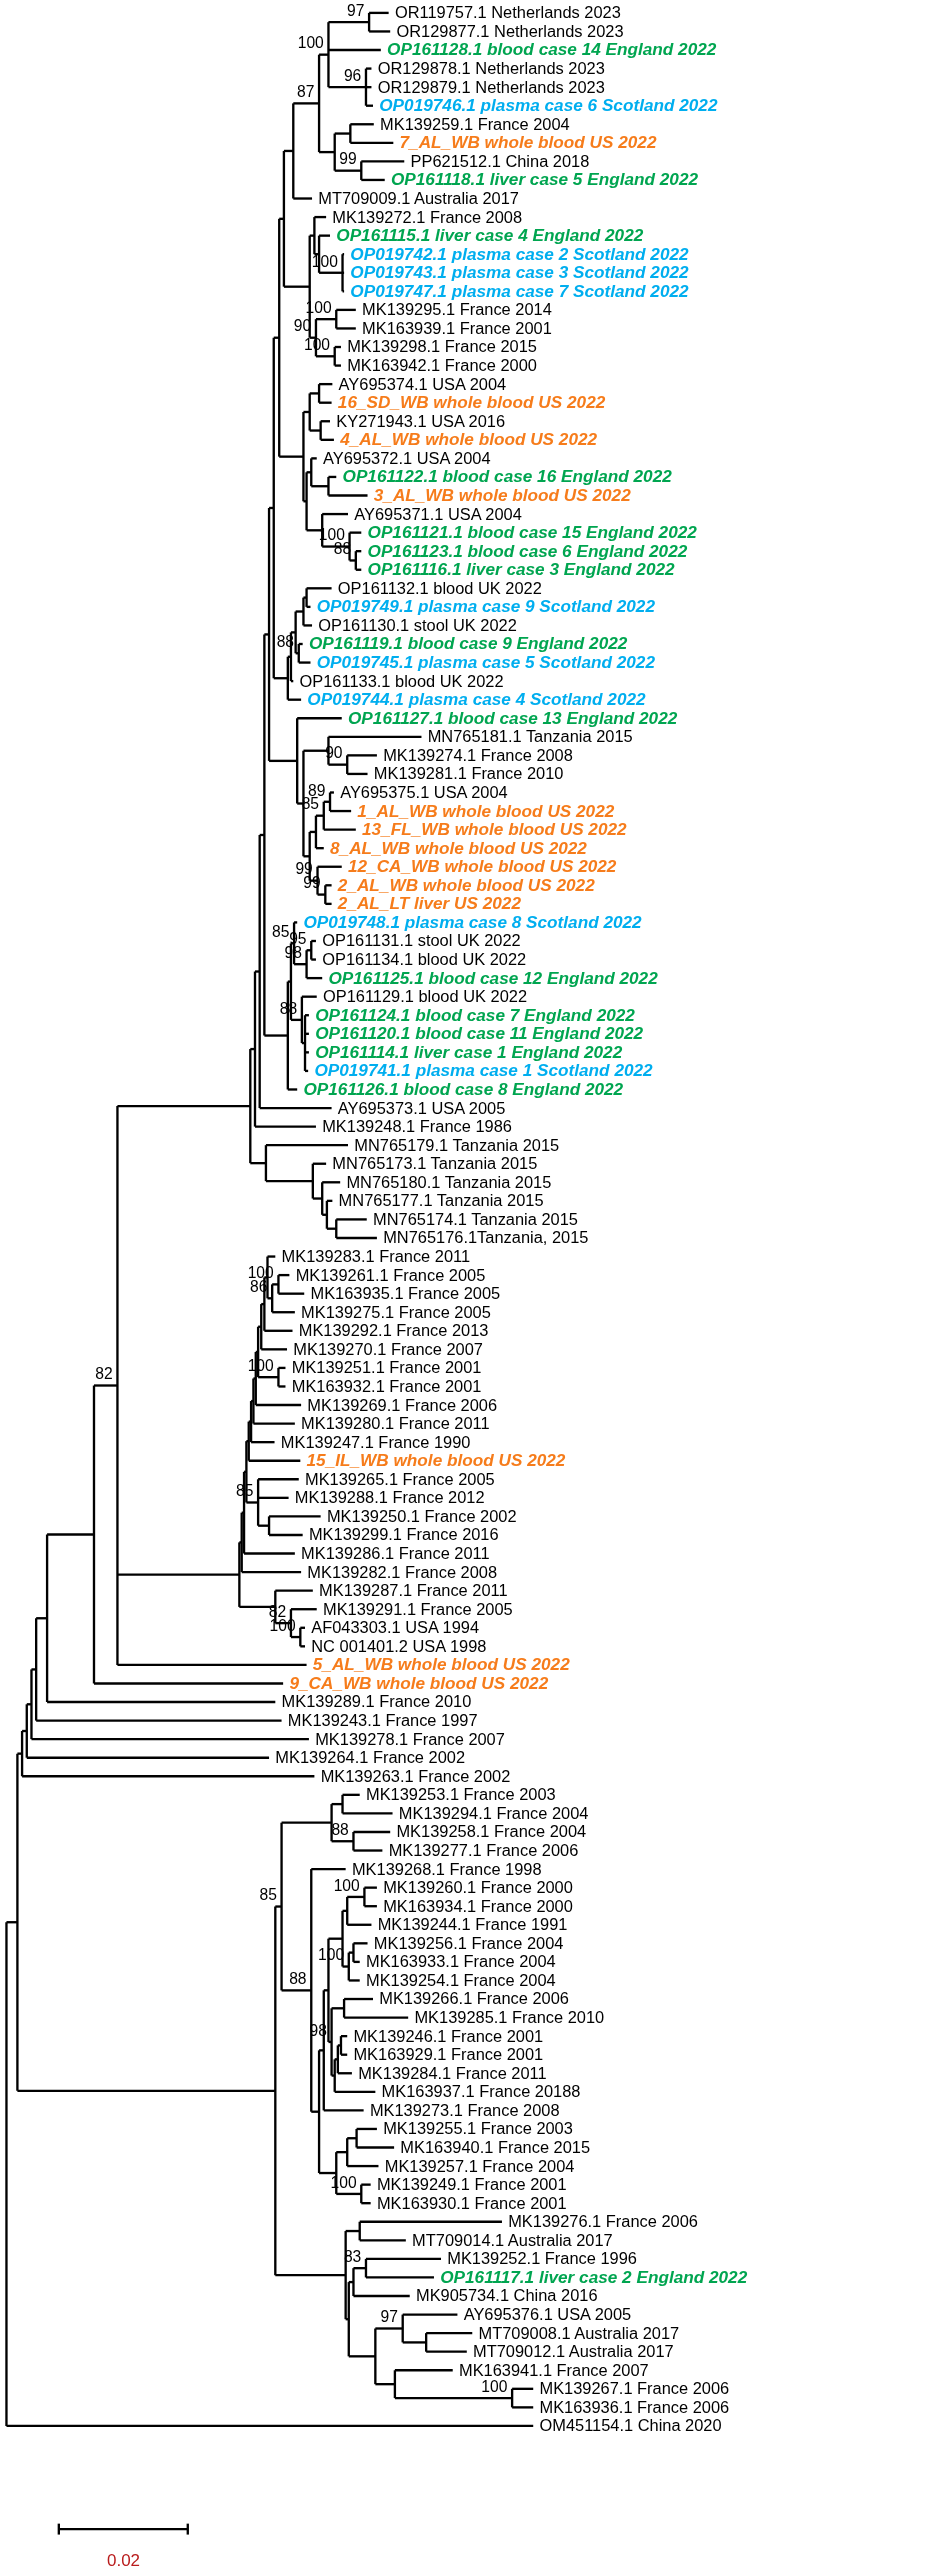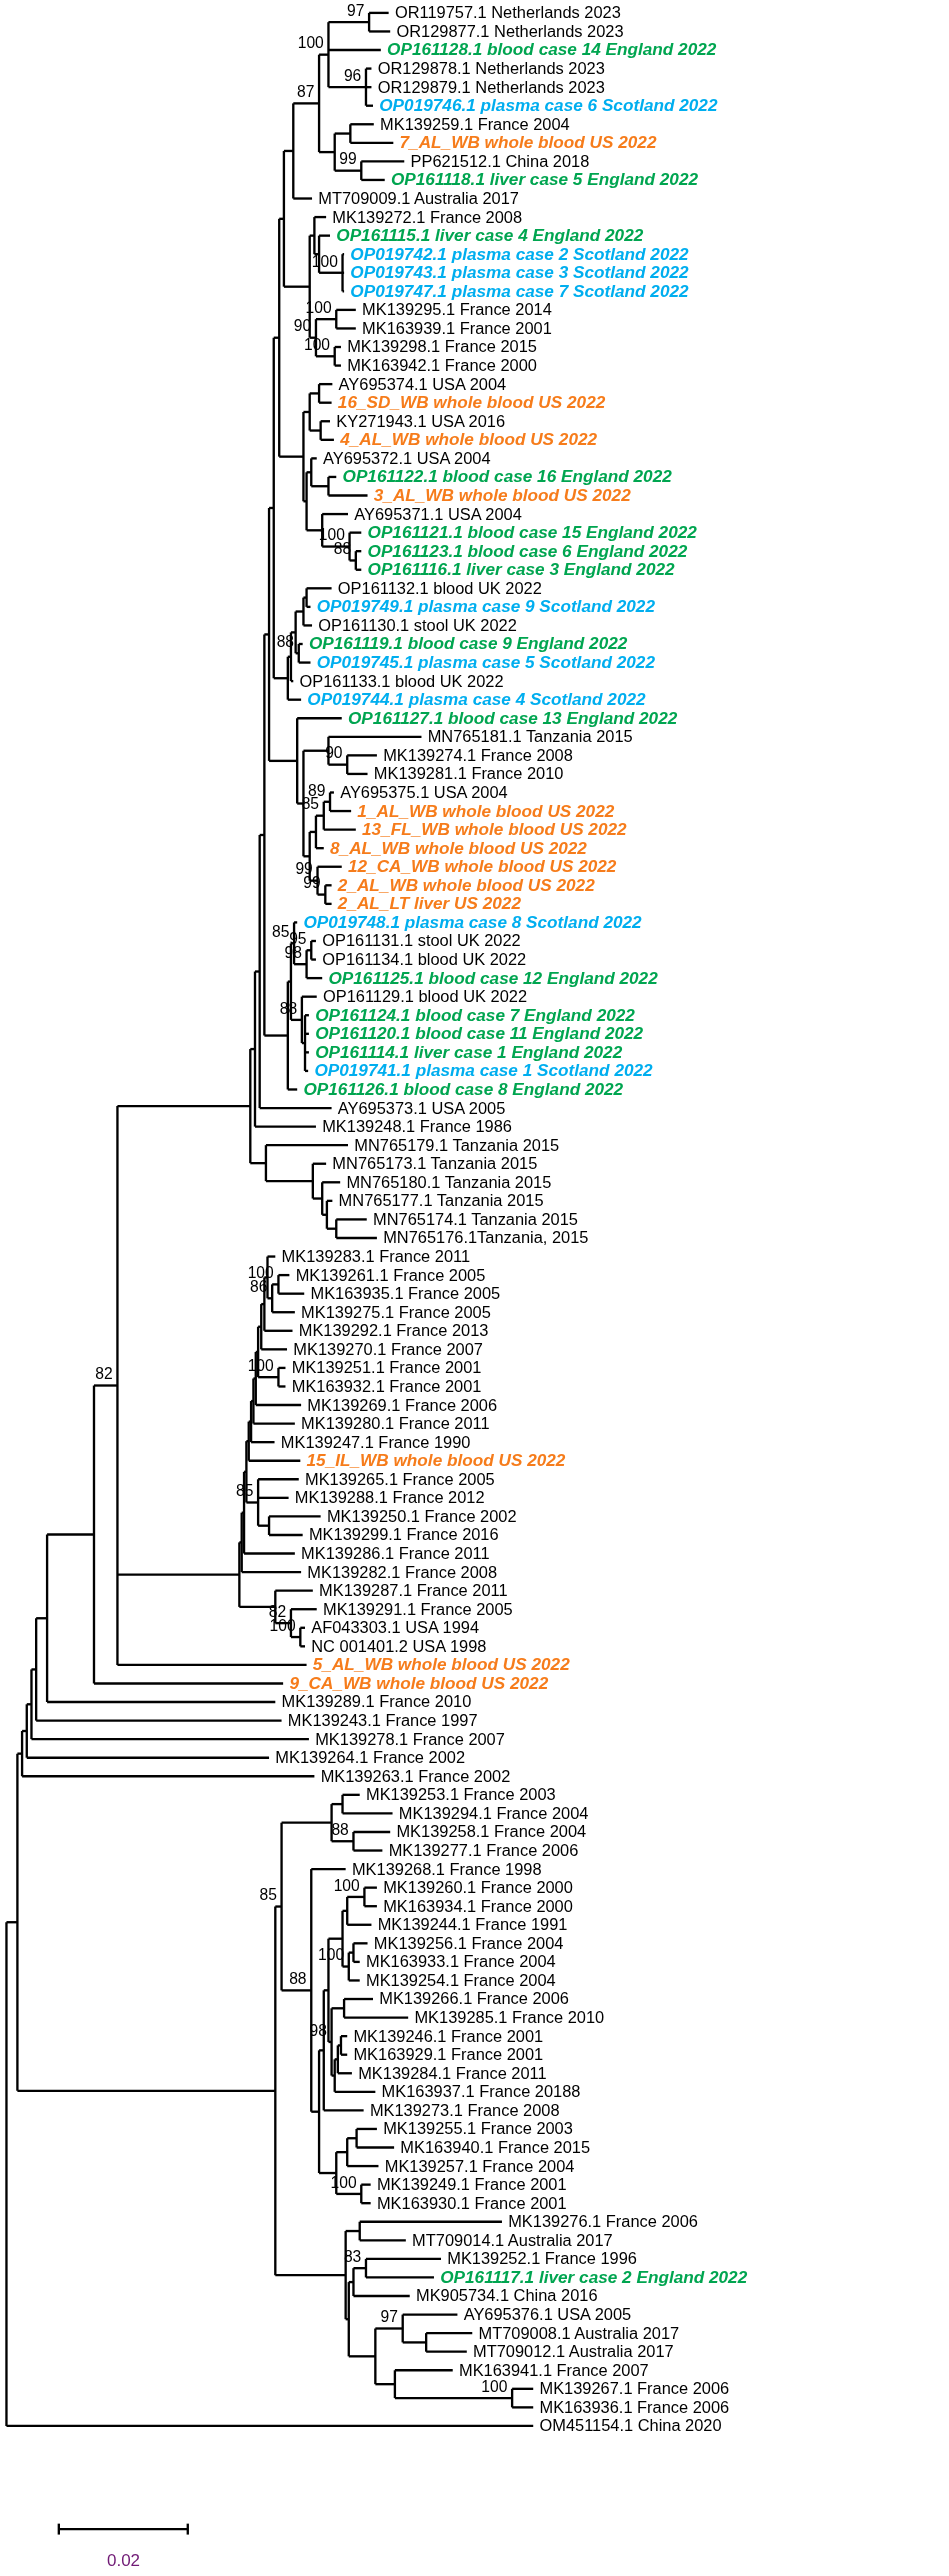--- a/index.html
+++ b/index.html
@@ -3,21 +3,21 @@
 <meta charset="utf-8">
 <style>
   html,body{margin:0;padding:0;background:#ffffff;}
   #figure{position:relative;width:950px;height:2576px;background:#ffffff;overflow:hidden;
           font-family:"Liberation Sans", sans-serif;}
   svg{position:absolute;left:0;top:0;}
   svg text{font-family:"Liberation Sans", sans-serif;}
   svg text.taxon{font-size:21px;}
   svg text.hl{font-size:22px;font-weight:bold;font-style:italic;}
   svg text.bs{font-size:20px;fill:#000000;}
-  #scale-label{position:absolute;font-size:17px;color:#701a75;text-align:center;}
+  #scale-label{position:absolute;font-size:17px;color:#b91c1c;text-align:center;}
 </style>
 </head>
 <body>
 
 <div id="figure">
   <svg id="tree" width="950" height="2576" viewBox="0 0 1215 3296">
       <line x1="472" y1="16.5" x2="497" y2="16.5" stroke="#000000" stroke-width="3"></line>
       <text x="505" y="23.5" class="taxon" fill="#000000">OR119757.1 Netherlands 2023</text>
       <line x1="472" y1="40.25" x2="499" y2="40.25" stroke="#000000" stroke-width="3"></line>
       <text x="507" y="47.25" class="taxon" fill="#000000">OR129877.1 Netherlands 2023</text>

